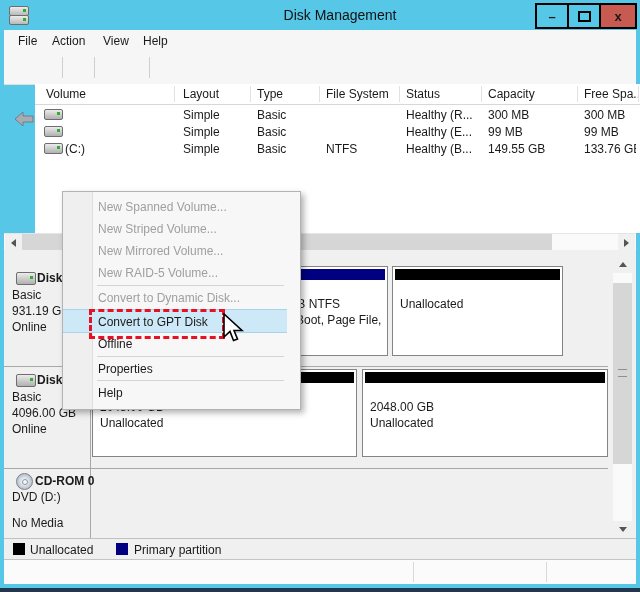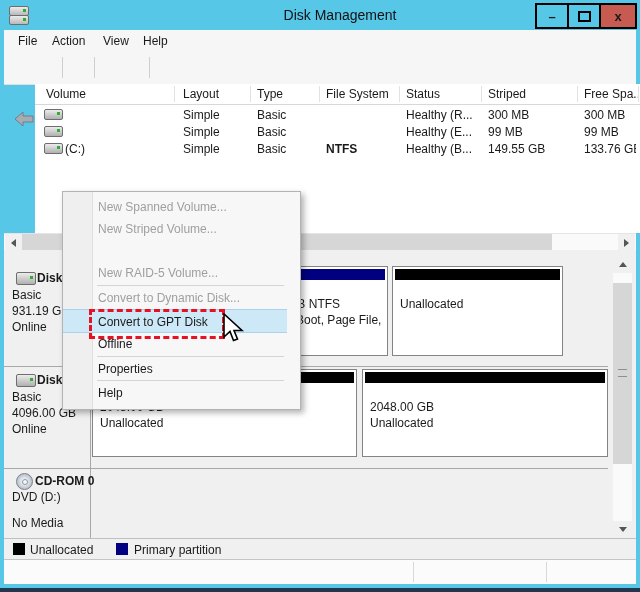--- a/index.html
+++ b/index.html
@@ -39,21 +39,21 @@
   .badge{position:absolute;right:-4px;top:-6px;width:8px;height:8px;background:#cfe0f5;border:1px solid #4a6fae;}
   .gear{position:absolute;right:-6px;bottom:-5px;color:#c9a227;font-size:12px;line-height:1;}
   
   .listpane{position:absolute;left:4px;top:84px;width:632px;height:149px;background:#fff;font-size:12px;margin-left:31px;}
   .lv-head{position:absolute;left:0;top:0;width:632px;height:20px;border-bottom:1px solid #d8d8d8;}
   .hc{position:absolute;top:3px;white-space:nowrap;overflow:hidden;}
   .hsep{position:absolute;top:2px;width:1px;height:16px;background:#e2e2e2;}
   .lv-row{position:absolute;left:0;width:552px;height:17px;}
   .c{position:absolute;top:2px;white-space:nowrap;overflow:hidden;}
   .vol-ic{position:absolute;left:9px;top:3px;}
-  .c-vol{left:30px;} .c-layout{left:148px;} .c-type{left:222px;} .c-fs{left:291px;font-weight:bold;}
+  .c-vol{left:30px;} .c-layout{left:148px;} .c-type{left:222px;} .c-fs{left:291px;}
   .c-status{left:371px;width:72px;} .c-cap{left:453px;} .c-free{left:549px;width:52px;} .c-pct{left:610px;width:26px;}
   
   .hscroll{position:absolute;left:4px;top:233px;width:632px;height:17px;background:#fafafa;border-top:1px solid #e5e5e5;}
   .sbtn{position:absolute;background:#f0f0f0;display:flex;align-items:center;justify-content:center;}
   .hthumb{position:absolute;left:18px;top:0;width:530px;height:17px;background:#d6d6d6;}
   .hgrip{position:absolute;left:264px;top:4px;width:6px;height:9px;
     border-left:1px solid #8f8f8f;border-right:1px solid #8f8f8f;}
   .arrow{width:0;height:0;}
   .a-left{border-top:4px solid transparent;border-bottom:4px solid transparent;border-right:5px solid #555;}
   .a-right{border-top:4px solid transparent;border-bottom:4px solid transparent;border-left:5px solid #555;}
@@ -163,21 +163,21 @@
     </span>
   </div>
 
   <div class="listpane">
     <div class="lv-head">
       <span class="hc" style="left:11px">Volume</span>
       <span class="hc" style="left:148px">Layout</span>
       <span class="hc" style="left:222px">Type</span>
       <span class="hc" style="left:291px">File System</span>
       <span class="hc" style="left:371px">Status</span>
-      <span class="hc" style="left:453px">Striped</span>
+      <span class="hc" style="left:453px">Capacity</span>
       <span class="hc" style="left:549px">Free Spa...</span>
       <span class="hc" style="left:610px;width:26px">% Free</span>
       <span class="hsep" style="left:139px"></span>
         <span class="hsep" style="left:215px"></span>
       <span class="hsep" style="left:284px"></span>
         <span class="hsep" style="left:364px"></span>
       <span class="hsep" style="left:446px"></span>
         <span class="hsep" style="left:542px"></span>
       <span class="hsep" style="left:603px"></span>
     </div>
@@ -317,20 +317,21 @@
   <div class="statusbar">
     <span class="ssep" style="left:409px"></span>
     <span class="ssep" style="left:542px"></span>
   </div>
   <div class="bottom-dark"></div>
 
   <div class="ctxmenu">
     <div class="gutter"></div>
     <div class="mi dis" style="top:4px">New Spanned Volume...</div>
     <div class="mi dis" style="top:26px">New Striped Volume...</div>
+    <div class="mi dis" style="top:48px">New Mirrored Volume...</div>
     <div class="mi dis" style="top:70px">New RAID-5 Volume...</div>
     <div class="msep" style="top:93px"></div>
     <div class="mi dis" style="top:95px">Convert to Dynamic Disk...</div>
     <div class="mi hl" style="top:117px">Convert to GPT Disk</div>
     <div class="mi" style="top:141px">Offline</div>
     <div class="msep" style="top:164px"></div>
     <div class="mi" style="top:166px">Properties</div>
     <div class="msep" style="top:188px"></div>
     <div class="mi" style="top:190px">Help</div>
   </div>

